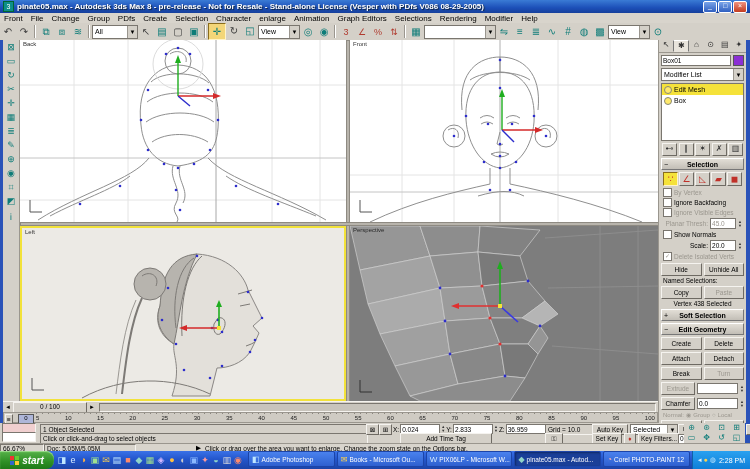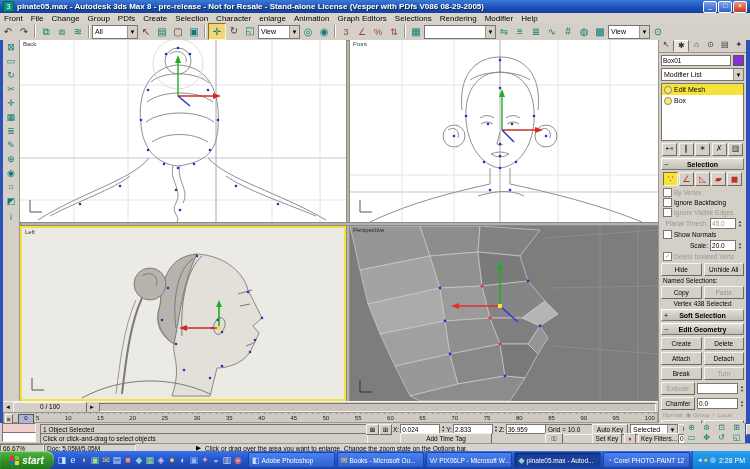--- a/index.html
+++ b/index.html
@@ -105,21 +105,21 @@
   .playrow{display:flex;}
   .playrow span{width:13px;height:9px;font-size:5.5px;text-align:center;line-height:9px;
     background:#d4d0c8;border:1px solid;border-color:#f5f3ef #6e6a63 #6e6a63 #f5f3ef;}
   
   #psbar{left:0;top:443px;width:750px;height:8px;background:#d8d4cc;display:flex;align-items:center;
     font-size:6.5px;border-top:1px solid #9a968e;}
   #psbar .box{height:7px;border:1px solid;border-color:#7a766f #f5f3ef #f5f3ef #7a766f;
     display:flex;align-items:center;padding:0 2px;background:#d8d4cc;}
   
   #taskbar{left:0;top:451px;width:750px;height:18px;background:linear-gradient(#3a72e8,#2456cc 45%,#1c44a8);
-    display:flex;align-items:center;}
+    display:flex;}
   #startbtn{height:18px;width:54px;background:linear-gradient(#57b24a,#2e8f25 60%,#1f7a18);
     border-radius:0 8px 8px 0;color:#fff;font-weight:bold;font-style:italic;font-size:10px;
     display:flex;align-items:center;justify-content:center;gap:3px;box-shadow:inset 0 1px 1px #9fe08f;}
   .flag{display:grid;grid-template-columns:4px 4px;grid-auto-rows:4px;gap:1px;}
   .flag i{display:block;}
   #quicklaunch{display:flex;align-items:center;padding:0 3px;gap:1px;}
   #quicklaunch span{font-size:9px;line-height:14px;width:10px;text-align:center;}
   .taskgrp{display:flex;flex:1;gap:2px;padding:0 2px;overflow:hidden;}
   .taskbtn{flex:1;max-width:88px;height:14px;background:linear-gradient(#4a82ee,#2e60d0);
     border:1px solid #1c44a8;border-radius:2px;color:#fff;font-size:6.5px;display:flex;

